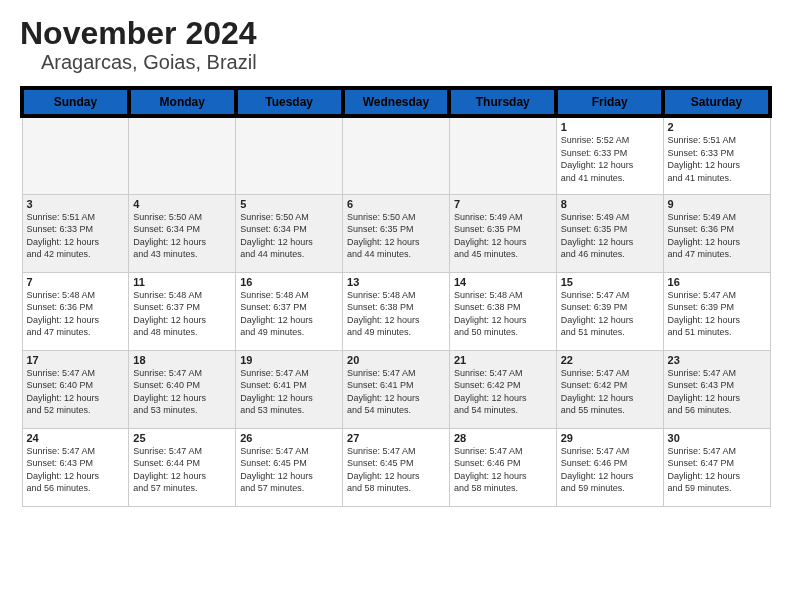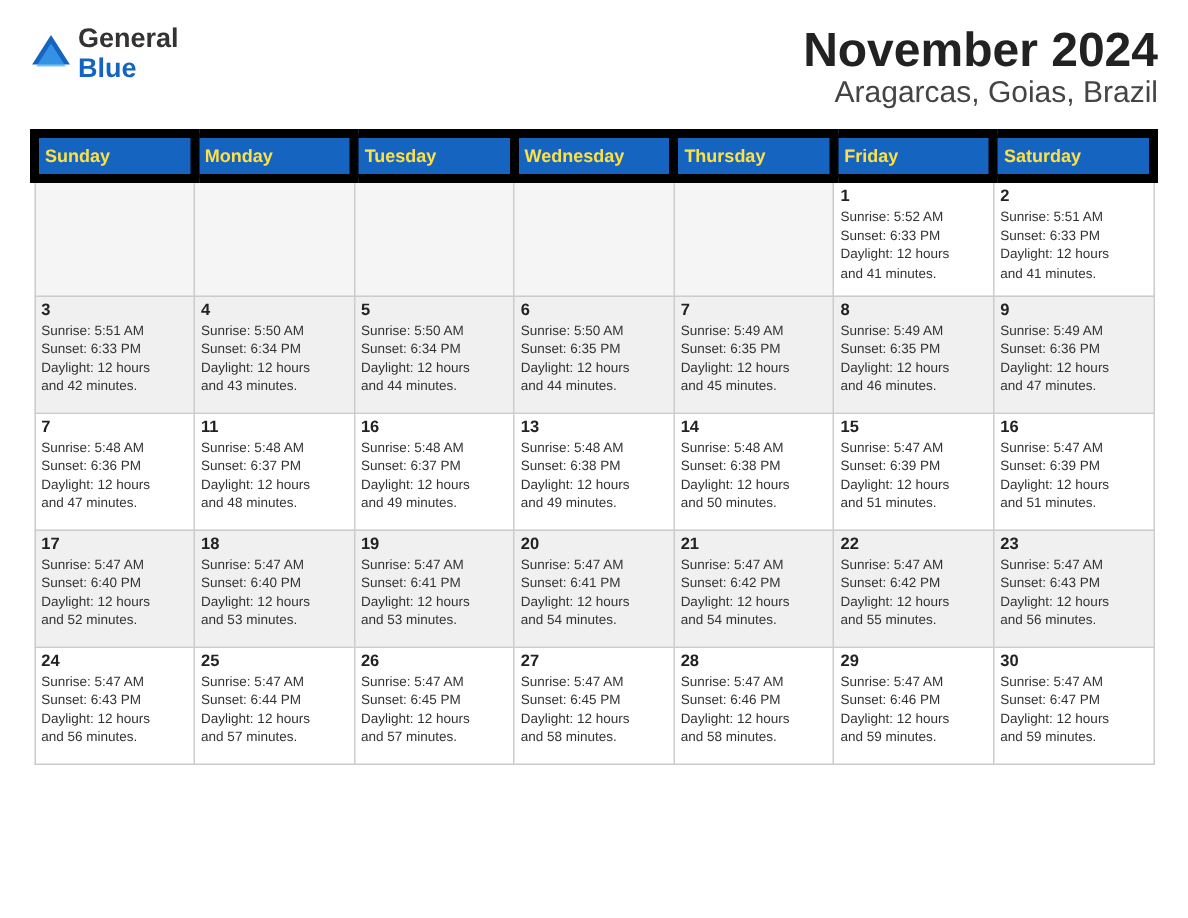--- a/index.html
+++ b/index.html
@@ -49,26 +49,26 @@
       font-size: 20px;
       color: #444;
     }
     .calendar {
       width: 100%;
       border-collapse: collapse;
       border: 1px solid #ccc;
     }
     .calendar th {
       background: #1565C0;
-      color: #fde047;
+      color: #000000;
       font-size: 12px;
       font-weight: bold;
       padding: 5px 4px;
-      border: 6px solid #000000;
-      text-align: left;
+      border: 4px solid #000000;
+      text-align: center;
     }
     .calendar td {
       border: 1px solid #ccc;
       vertical-align: top;
       padding: 3px 4px;
       font-size: 9.5px;
       color: #222;
       height: 78px;
       width: calc(100% / 7);
       background: #fff;
@@ -89,30 +89,20 @@
       font-size: 9px;
       line-height: 1.4;
       color: #333;
     }
   </style>
 </head>
 <body>
 
 <div class="page">
   <div class="header">
-    <div class="logo">
-      <svg class="logo-icon" viewBox="0 0 40 40">
-        <polygon points="20,2 38,30 2,30" fill="#1565C0"></polygon>
-        <polygon points="20,10 34,32 6,32" fill="#42A5F5" opacity="0.7"></polygon>
-      </svg>
-      <div class="logo-text">
-        <span class="general">General</span><br>
-        <span class="blue">Blue</span>
-      </div>
-    </div>
     <div class="title-area">
       <div class="month-title">November 2024</div>
       <div class="subtitle">Aragarcas, Goias, Brazil</div>
     </div>
   </div>
 
   <table class="calendar">
     <thead>
       <tr>
       <th>Sunday</th>

